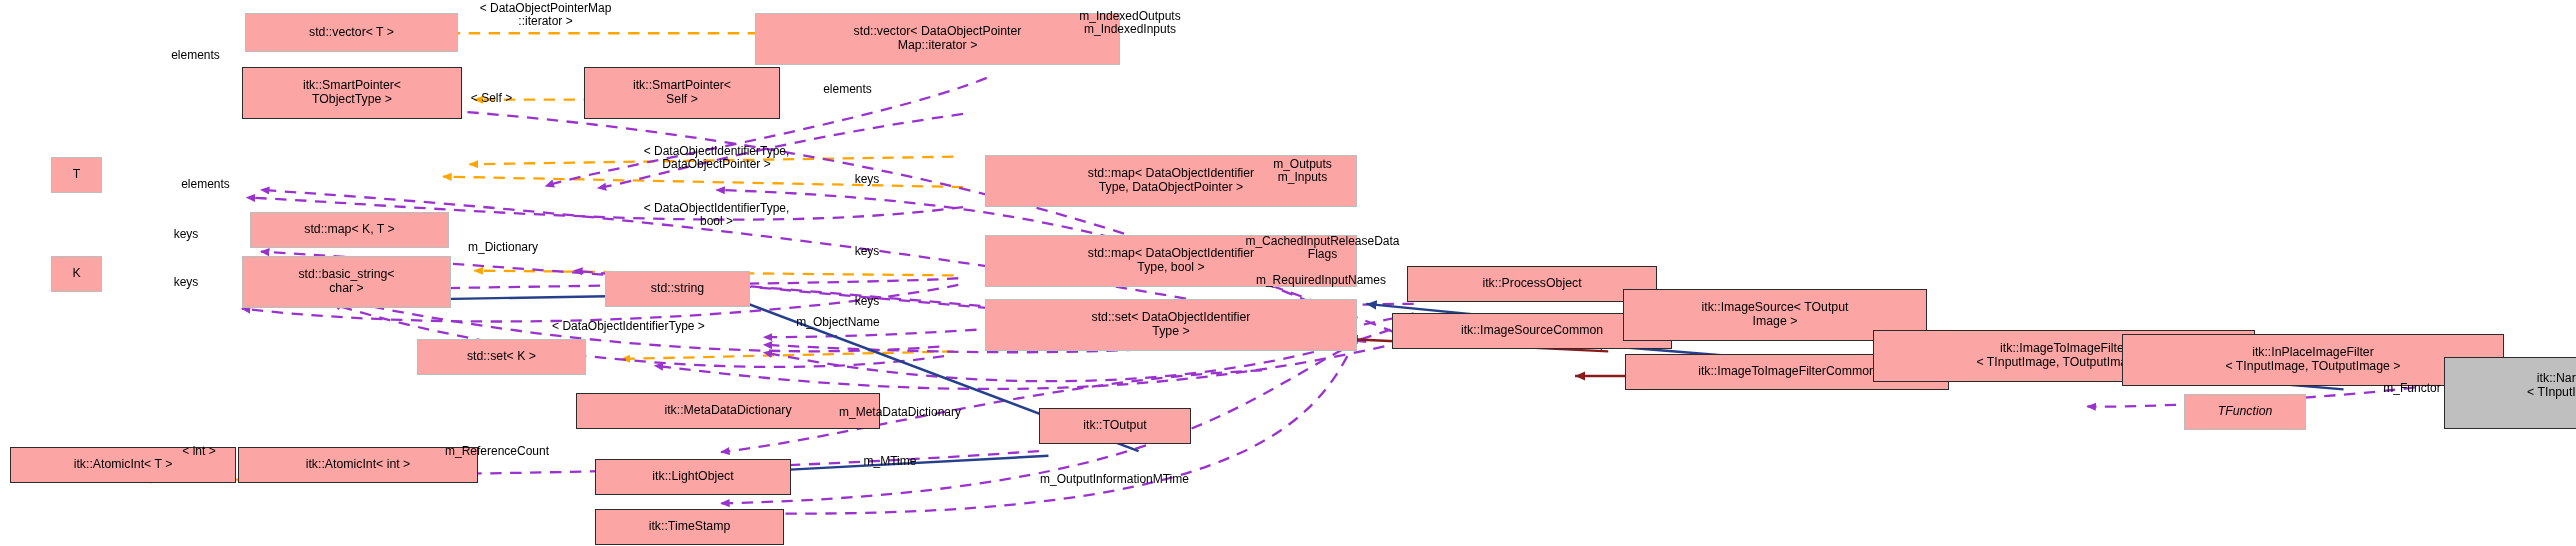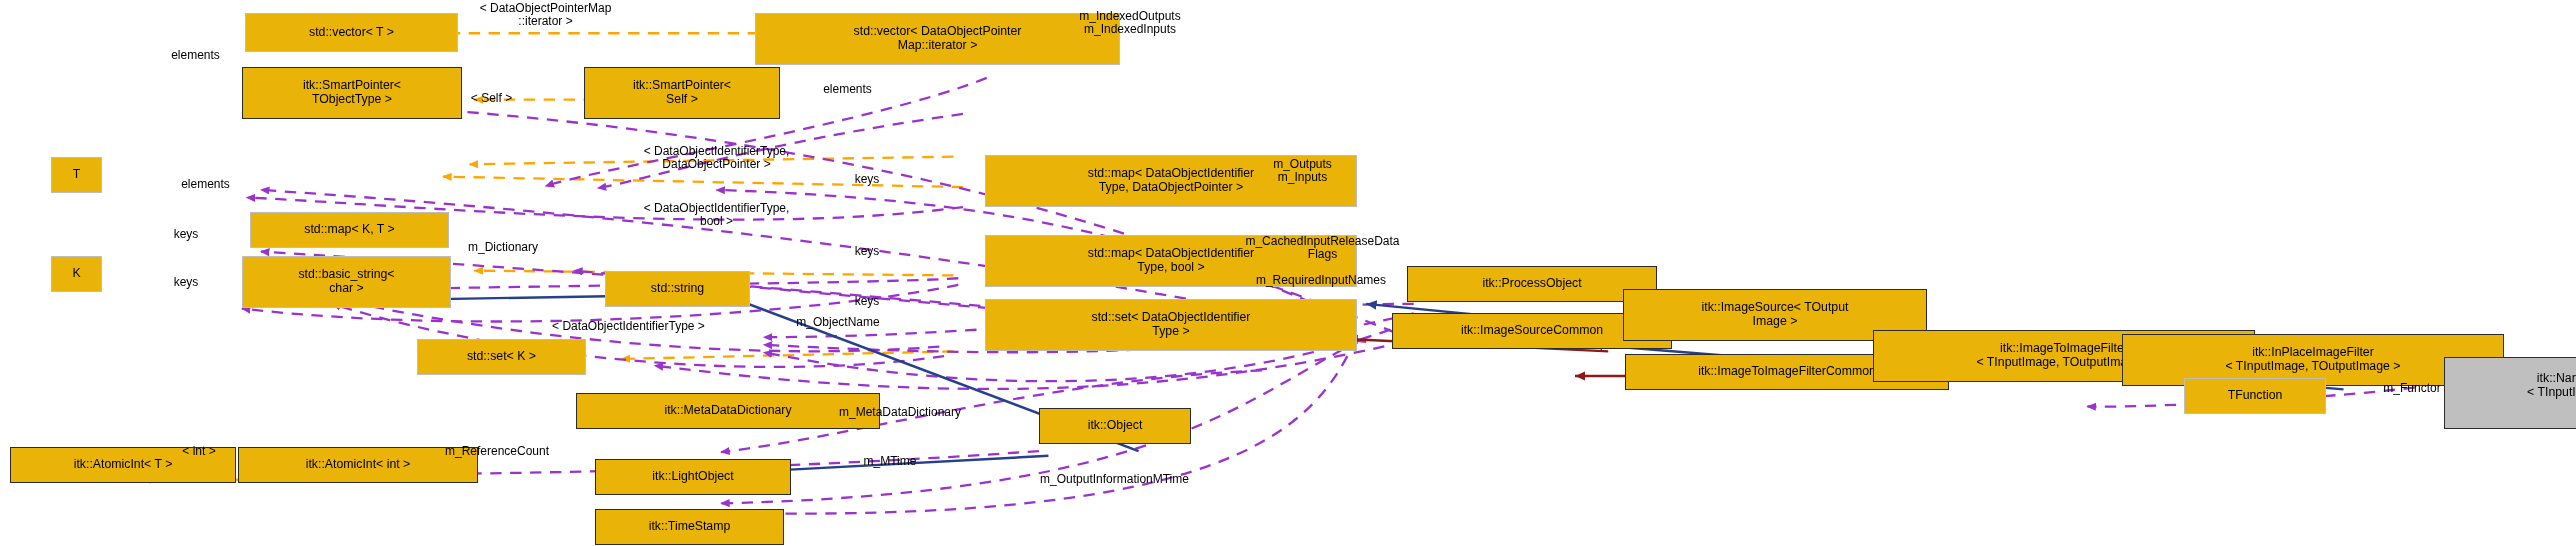--- a/index.html
+++ b/index.html
@@ -27,21 +27,21 @@
   .node {
     position: absolute;
     box-sizing: border-box;
     display: flex;
     align-items: center;
     justify-content: center;
     text-align: center;
     line-height: 1.12;
     font-size: 12.3px;
     color: #000000;
-    background: #eab308;
+    background: #fca5a5;
     white-space: pre-line;
     padding: 0.9px 3.8px;
     cursor: pointer;
   }
   .node.solid   { border: 1.4px solid #2b2b2b; }
   .node.faded   { border: 1.2px solid #bdbdbd; }
   .node.current { border: 1.4px solid #2b2b2b; background: #bfbfbf; }
   .edge-label {
     position: absolute;
     font-size: 12px;
@@ -141,33 +141,33 @@
       <div class="node faded" style="left: 605px; top: 271px; width: 145px; height: 36px;">std::string</div>
       <div class="node solid" style="left: 576px; top: 393px; width: 304px; height: 36px;">itk::MetaDataDictionary</div>
       <div class="node faded" style="left: 985px; top: 155px; width: 372px; height: 52px;">std::map&lt; DataObjectIdentifier
 Type, DataObjectPointer &gt;</div>
       <div class="node faded" style="left: 985px; top: 235px; width: 372px; height: 52px;">std::map&lt; DataObjectIdentifier
 Type, bool &gt;</div>
       <div class="node faded" style="left: 985px; top: 299px; width: 372px; height: 52px;">std::set&lt; DataObjectIdentifier
 Type &gt;</div>
       <div class="node solid" style="left: 1407px; top: 266px; width: 250px; height: 36px;">itk::ProcessObject</div>
       <div class="node solid" style="left: 1392px; top: 313px; width: 280px; height: 36px;">itk::ImageSourceCommon</div>
-      <div class="node solid" style="left: 1039px; top: 408px; width: 152px; height: 36px;">itk::Object</div>
+      <div class="node solid" style="left: 1039px; top: 408px; width: 152px; height: 36px;">itk::TOutput</div>
       <div class="node solid" style="left: 595px; top: 447px; width: 196px; height: 36px; margin-top: 12px;">itk::LightObject</div>
       <div class="node solid" style="left: 595px; top: 509px; width: 189px; height: 36px;">itk::TimeStamp</div>
       <div class="node solid" style="left: 10px; top: 447px; width: 226px; height: 36px;">itk::AtomicInt&lt; T &gt;</div>
       <div class="node solid" style="left: 238px; top: 447px; width: 240px; height: 36px;">itk::AtomicInt&lt; int &gt;</div>
       <div class="node solid" style="left: 1623px; top: 289px; width: 304px; height: 52px;">itk::ImageSource&lt; TOutput
 Image &gt;</div>
       <div class="node solid" style="left: 1613px; top: 354px; width: 324px; height: 36px; margin-left: 12px;">itk::ImageToImageFilterCommon</div>
       <div class="node solid" style="left: 1873px; top: 330px; width: 382px; height: 52px;">itk::ImageToImageFilter
 &lt; TInputImage, TOutputImage &gt;</div>
       <div class="node solid" style="left: 2122px; top: 334px; width: 382px; height: 52px;">itk::InPlaceImageFilter
 &lt; TInputImage, TOutputImage &gt;</div>
-      <div class="node faded" style="left: 2184px; top: 378px; width: 142px; height: 36px;">TFunction</div>
+      <div class="node faded" style="left: 2184px; top: 394px; width: 122px; height: 36px; font-style: italic;">TFunction</div>
       <div class="node current" style="left: 2444px; top: 357px; width: 334px; height: 72px;">itk::NaryFunctorImageFilter
 &lt; TInputImage, TOutputImage,
 TFunction &gt;</div>
     </div>
   <div id="labels-layer">
       <div class="edge-label" style="left: 385px; top: 1.6px; width: 321px;">&lt; DataObjectPointerMap
 ::iterator &gt;</div>
       <div class="edge-label" style="left: 145px; top: 49px; width: 101px;">elements</div>
       <div class="edge-label" style="left: 441px; top: 92px; width: 101px;">&lt; Self &gt;</div>
       <div class="edge-label" style="left: 1020px; top: 9.8px; width: 220px;">m_IndexedOutputs

